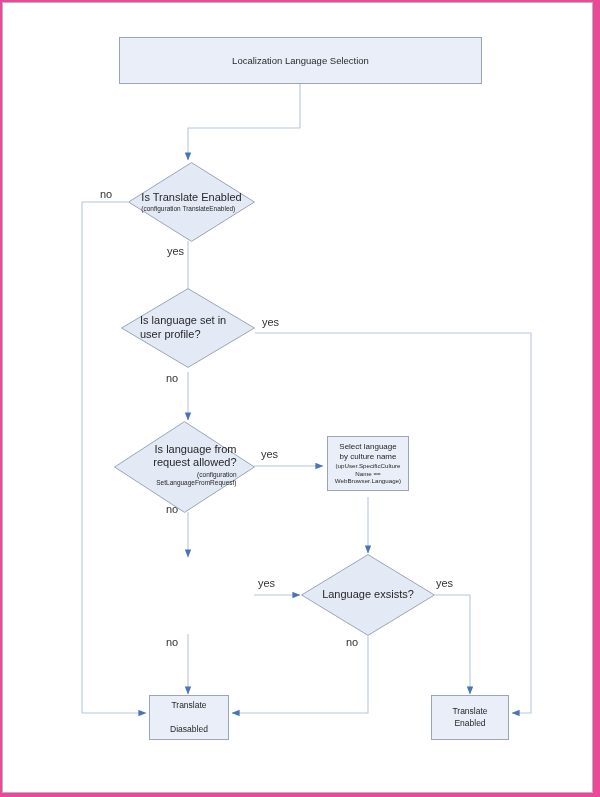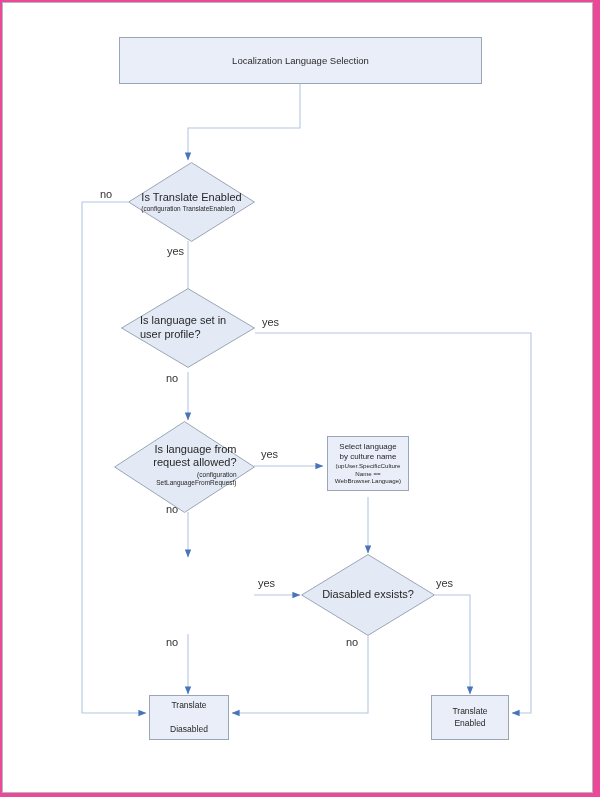--- a/index.html
+++ b/index.html
@@ -191,21 +191,21 @@
         <span class="sub-text">(configuration SetLanguageFromRequest)</span>
       </div>
     </div>
 
 
     <div class="diamond-wrap" style="left:301px; top:554px; width:134px; height:82px;">
       <svg class="diamond-shape" viewBox="0 0 134 82" preserveAspectRatio="none">
         <polygon points="67,0.6 133.4,41 67,81.4 0.6,41" fill="#e4eaf5" stroke="#9aa5b5" stroke-width="1"></polygon>
       </svg>
       <div class="node-text">
-        <span class="main-text">Diasabled exsists?</span>
+        <span class="main-text">Language exsists?</span>
       </div>
     </div>
 
     <div class="node process-box" style="left:327px; top:436px; width:82px; height:55px;">
       <div class="node-text">
         <span class="proc-main">Select language</span>
         <span class="proc-main">by culture name</span>
         <span class="proc-sub">(upUser.SpecificCulture</span>
         <span class="proc-sub">Name ==</span>
         <span class="proc-sub">WebBrowser.Language)</span>

